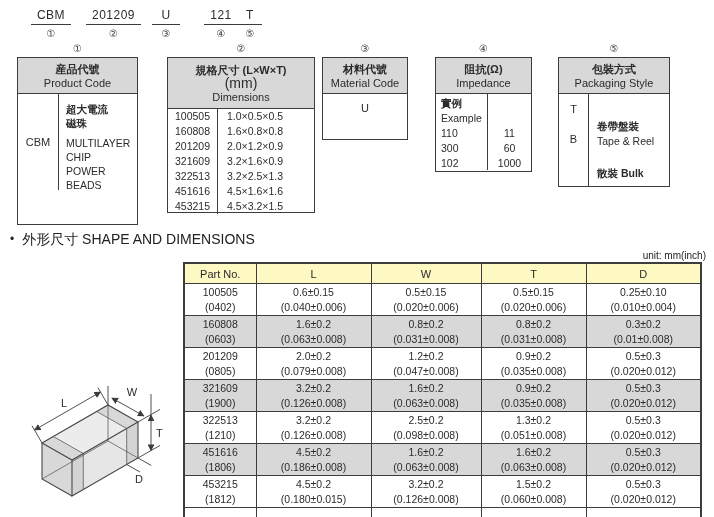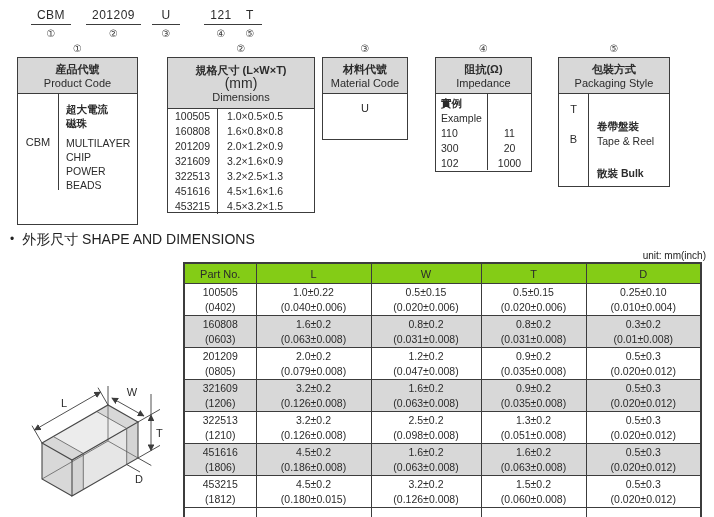--- a/index.html
+++ b/index.html
@@ -59,21 +59,21 @@
   .pkg-right div{height:15px;line-height:15px;font-size:10.5px;}
   .pkg-right .zh{font-weight:700;margin-top:17px;}
   
   .sect{position:absolute;left:10px;top:231px;font-size:14px;color:#222;}
   .sect .dot{font-size:12px;padding-right:8px;vertical-align:1px;}
   .unit{position:absolute;right:8px;top:250px;font-size:10px;color:#222;}
   
   .dimtbl{position:absolute;left:183px;top:262px;width:517px;border-collapse:collapse;table-layout:fixed;
           border:2px solid #3c3c3c;font-size:10.5px;}
   .dimtbl th,.dimtbl td{border:1px solid #3c3c3c;padding:0;text-align:center;vertical-align:middle;}
-  .dimtbl thead th{height:19px;background:#84cc16;font-weight:400;font-size:11px;}
+  .dimtbl thead th{height:19px;background:#fef9c3;font-weight:400;font-size:11px;}
   .dimtbl tbody.rows td{height:31px;}
   .dimtbl td div{line-height:15px;}
   .dimtbl tr.alt{background:#d8d8d8;}
   .dimtbl tr.stub td{height:24px;border-bottom:none;background:#fff;}
   
   .shape{position:absolute;left:20px;top:385px;}
   .shape text{font-size:11px;fill:#2b2b2b;font-family:"Liberation Sans","DejaVu Sans",sans-serif;}
 </style>
 </head>
 <body>
@@ -199,21 +199,21 @@
         <div>
 
         <div>110</div>
             <div>300</div>
             <div>102</div>
           </div>
       </div>
       <div class="imp-right">
 
       <div>11</div>
-          <div>20</div>
+          <div>60</div>
           <div>1000</div>
         </div>
     </div>
   </div>
 
   <div class="box" id="box-pkg">
     <div class="box-hd">
       <span class="hd-zh">包裝方式</span>
       <span class="hd-en">Packaging Style</span>
     </div>
@@ -254,21 +254,21 @@
       </tr>
     </thead>
     <tbody class="rows">
 
         <tr class="part">
           <td>
             <div>100505</div>
             <div>(0402)</div>
           </td>
           <td>
-            <div>1.0±0.22</div>
+            <div>0.6±0.15</div>
             <div>(0.040±0.006)</div>
           </td>
           <td>
             <div>0.5±0.15</div>
             <div>(0.020±0.006)</div>
           </td>
           <td>
             <div>0.5±0.15</div>
             <div>(0.020±0.006)</div>
           </td>
@@ -320,21 +320,21 @@
           </td>
           <td>
             <div>0.5±0.3</div>
             <div>(0.020±0.012)</div>
           </td>
         </tr>
 
         <tr class="part alt">
           <td>
             <div>321609</div>
-            <div>(1206)</div>
+            <div>(1900)</div>
           </td>
           <td>
             <div>3.2±0.2</div>
             <div>(0.126±0.008)</div>
           </td>
           <td>
             <div>1.6±0.2</div>
             <div>(0.063±0.008)</div>
           </td>
           <td>

